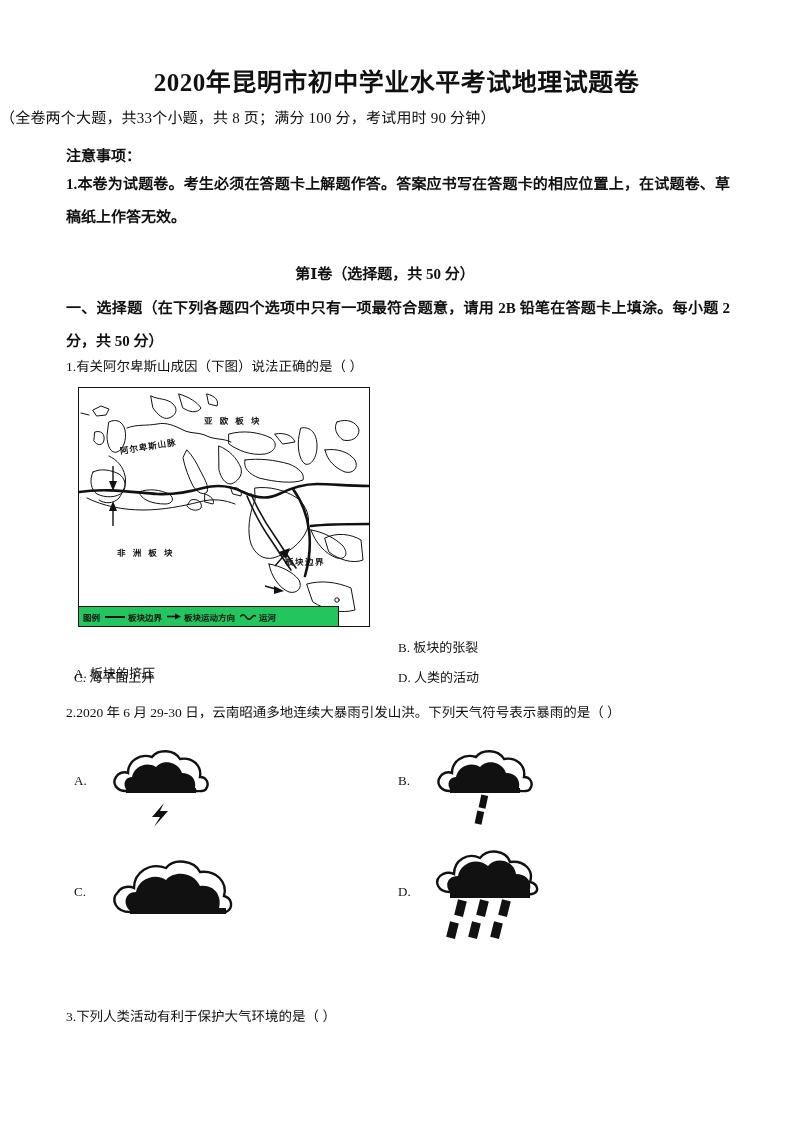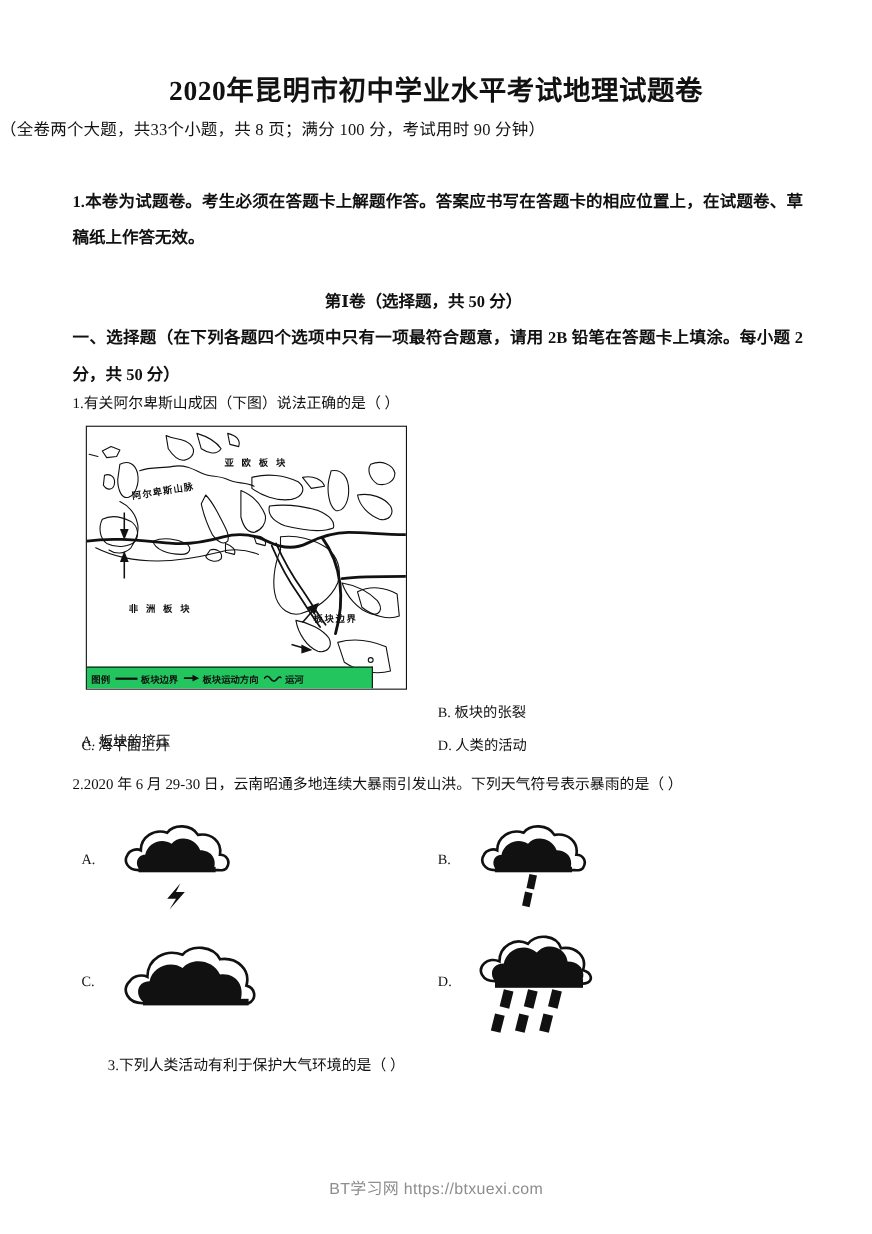--- a/index.html
+++ b/index.html
@@ -75,21 +75,21 @@
   
   .q-stem {
     position: absolute;
     left: 66px;
     width: 664px;
     font-size: 13.5px;
     line-height: 22px;
   }
   .q1-stem { top: 356px; }
   .q2-stem { top: 702px; }
-  .q3-stem { top: 958px; margin-left: 32px; }
+  .q3-stem { top: 1006px; }
 
   .opt {
     position: absolute;
     font-size: 13px;
     line-height: 20px;
   }
   .q1-a { left: 74px; top: 638px; margin-top: 26px; }
   .q1-b { left: 398px; top: 638px; }
   .q1-c { left: 74px; top: 668px; }
   .q1-d { left: 398px; top: 668px; }
@@ -177,20 +177,21 @@
   }
 </style>
 </head>
 <body>
 
 <div class="page">
 
   <div class="doc-title">2020年昆明市初中学业水平考试地理试题卷</div>
   <div class="doc-subtitle">（全卷两个大题，共33个小题，共 8 页；满分 100 分，考试用时 90 分钟）</div>
 
+  <div class="txt bold notice-label">注意事项：</div>
   <div class="txt bold notice-1">1.本卷为试题卷。考生必须在答题卡上解题作答。答案应书写在答题卡的相应位置上，在试题卷、草稿纸上作答无效。</div>
 
   <div class="part-title">第Ⅰ卷（选择题，共 50 分）</div>
   <div class="txt bold sec-1">一、选择题（在下列各题四个选项中只有一项最符合题意，请用 2B 铅笔在答题卡上填涂。每小题 2 分，共 50 分）</div>
 
   <div class="q-stem q1-stem">1.有关阿尔卑斯山成因（下图）说法正确的是（      ）</div>
 
   <div class="figure-map">
     <svg width="290" height="238" viewBox="0 0 290 238">
       <g fill="none" stroke="#111" stroke-width="1" stroke-linejoin="round" stroke-linecap="round">
@@ -386,15 +387,14 @@
         <rect x="68" y="52" width="9" height="16" transform="rotate(14 72 60)"></rect>
         <rect x="16" y="74" width="9" height="16" transform="rotate(14 20 82)"></rect>
         <rect x="38" y="74" width="9" height="16" transform="rotate(14 42 82)"></rect>
         <rect x="60" y="74" width="9" height="16" transform="rotate(14 64 82)"></rect>
       </g>
     </svg>
   </div>
 
   <div class="q-stem q3-stem">3.下列人类活动有利于保护大气环境的是（      ）</div>
 
-  <div class="footer-mark">BT学习网 https://btxuexi.com</div>
 
 </div>
 
 </body></html>

